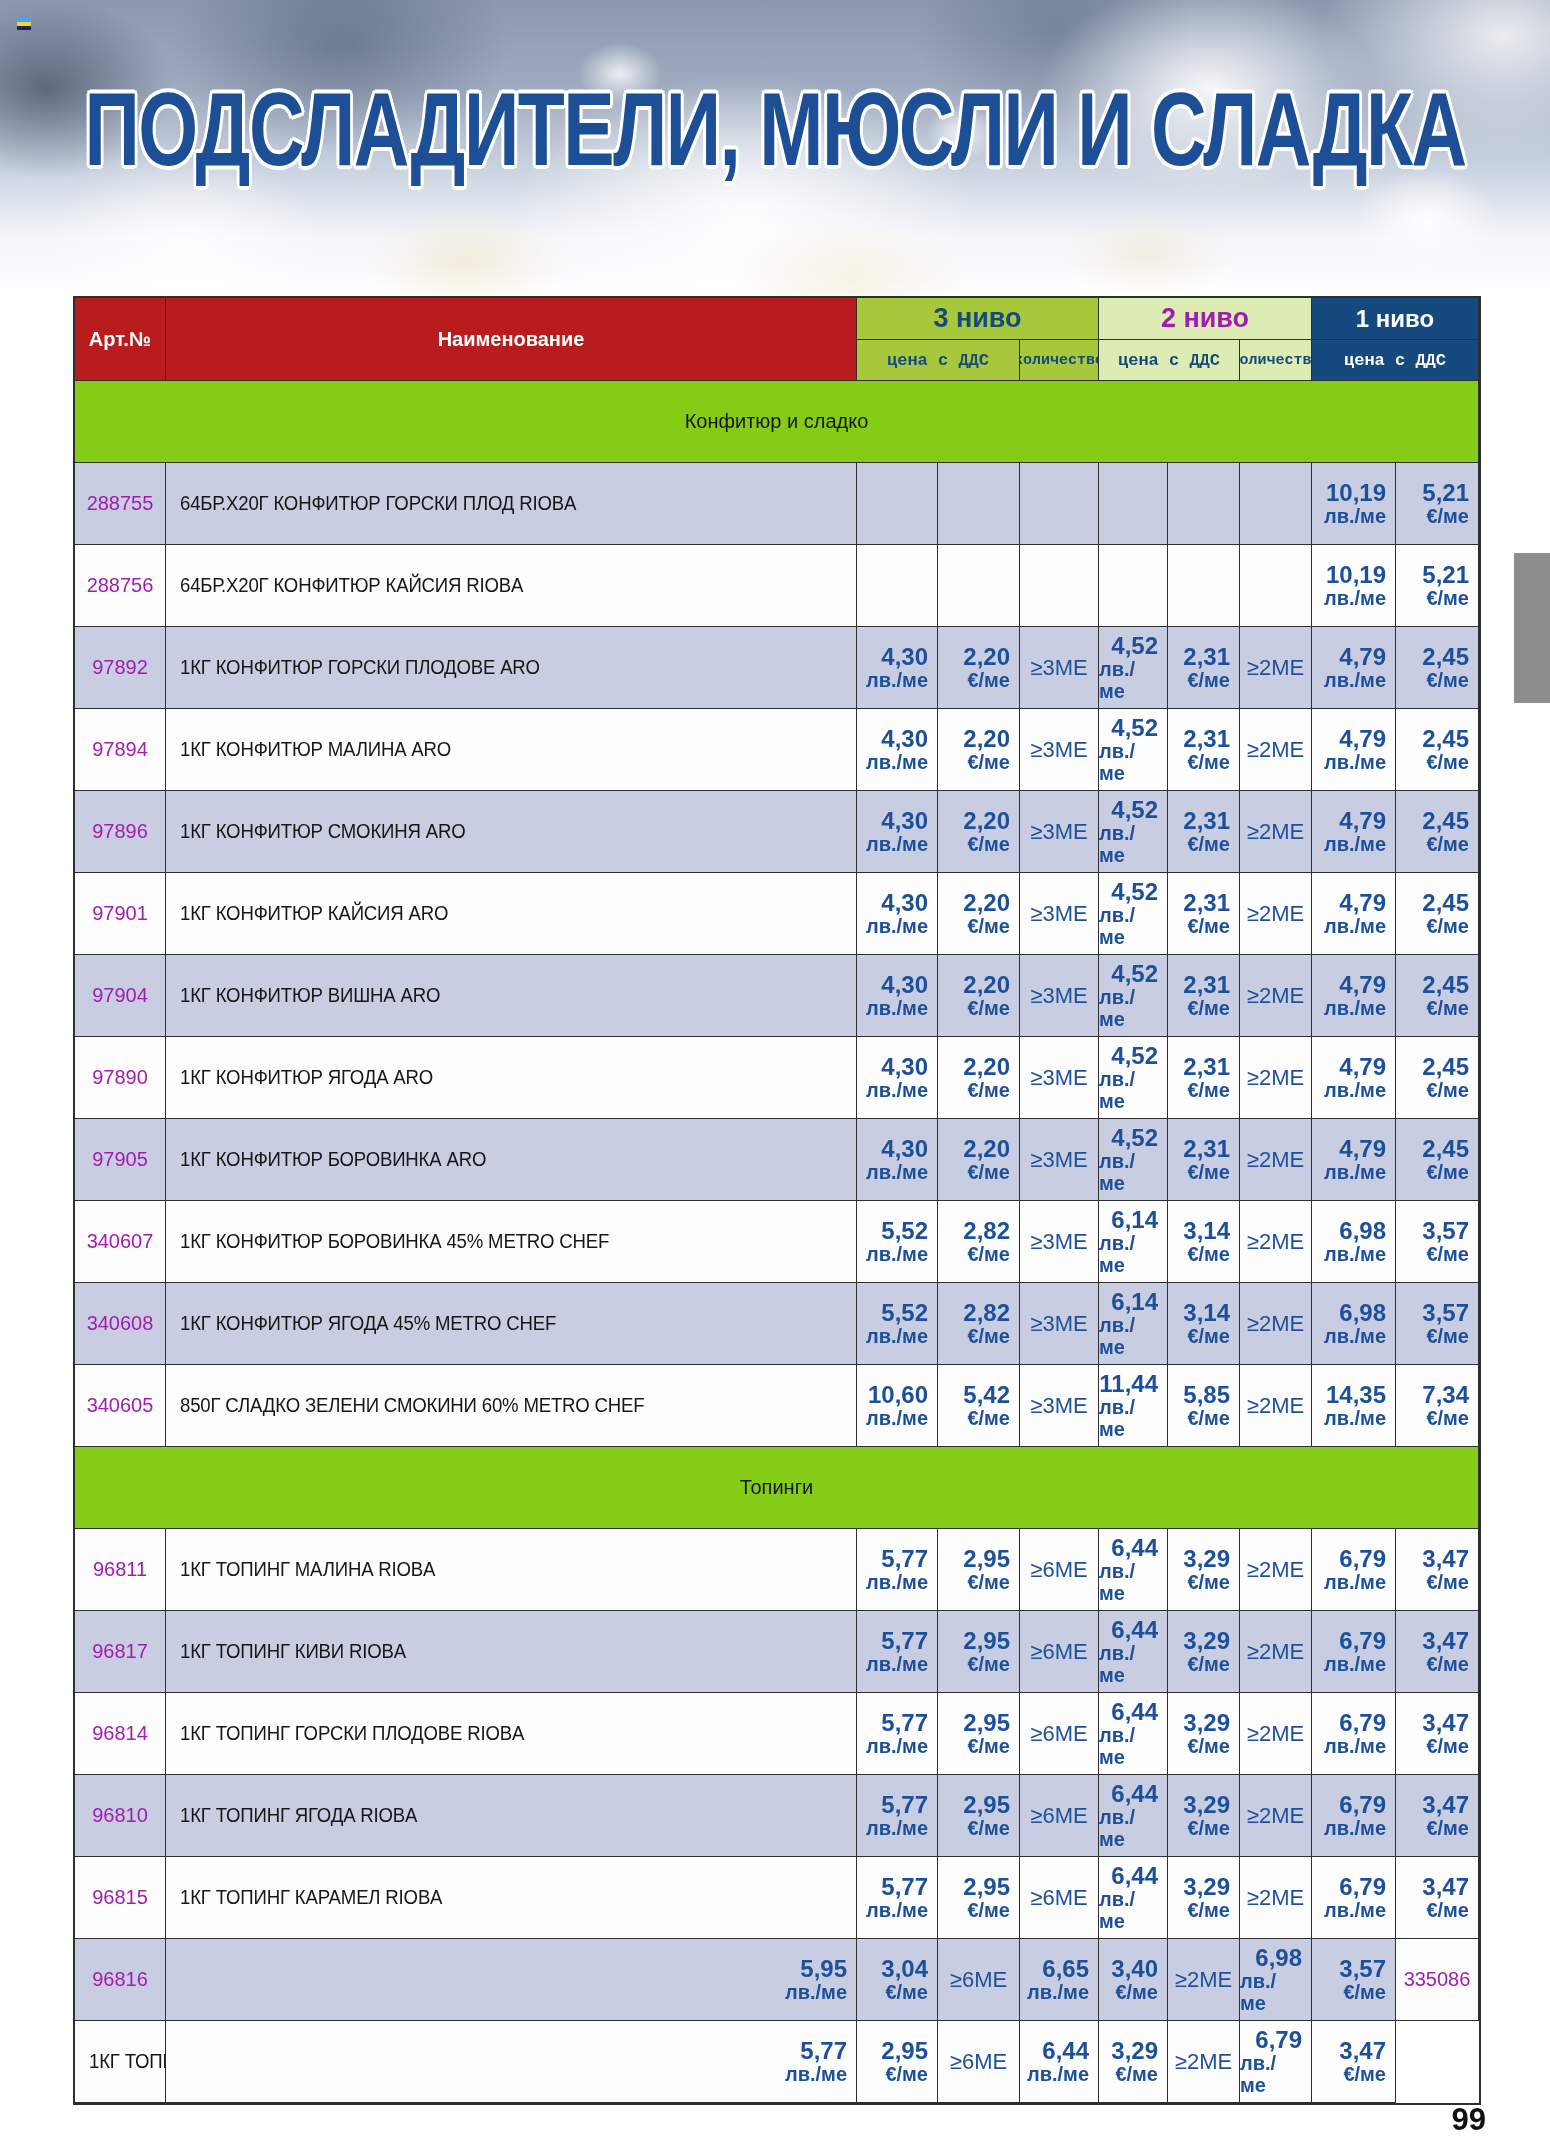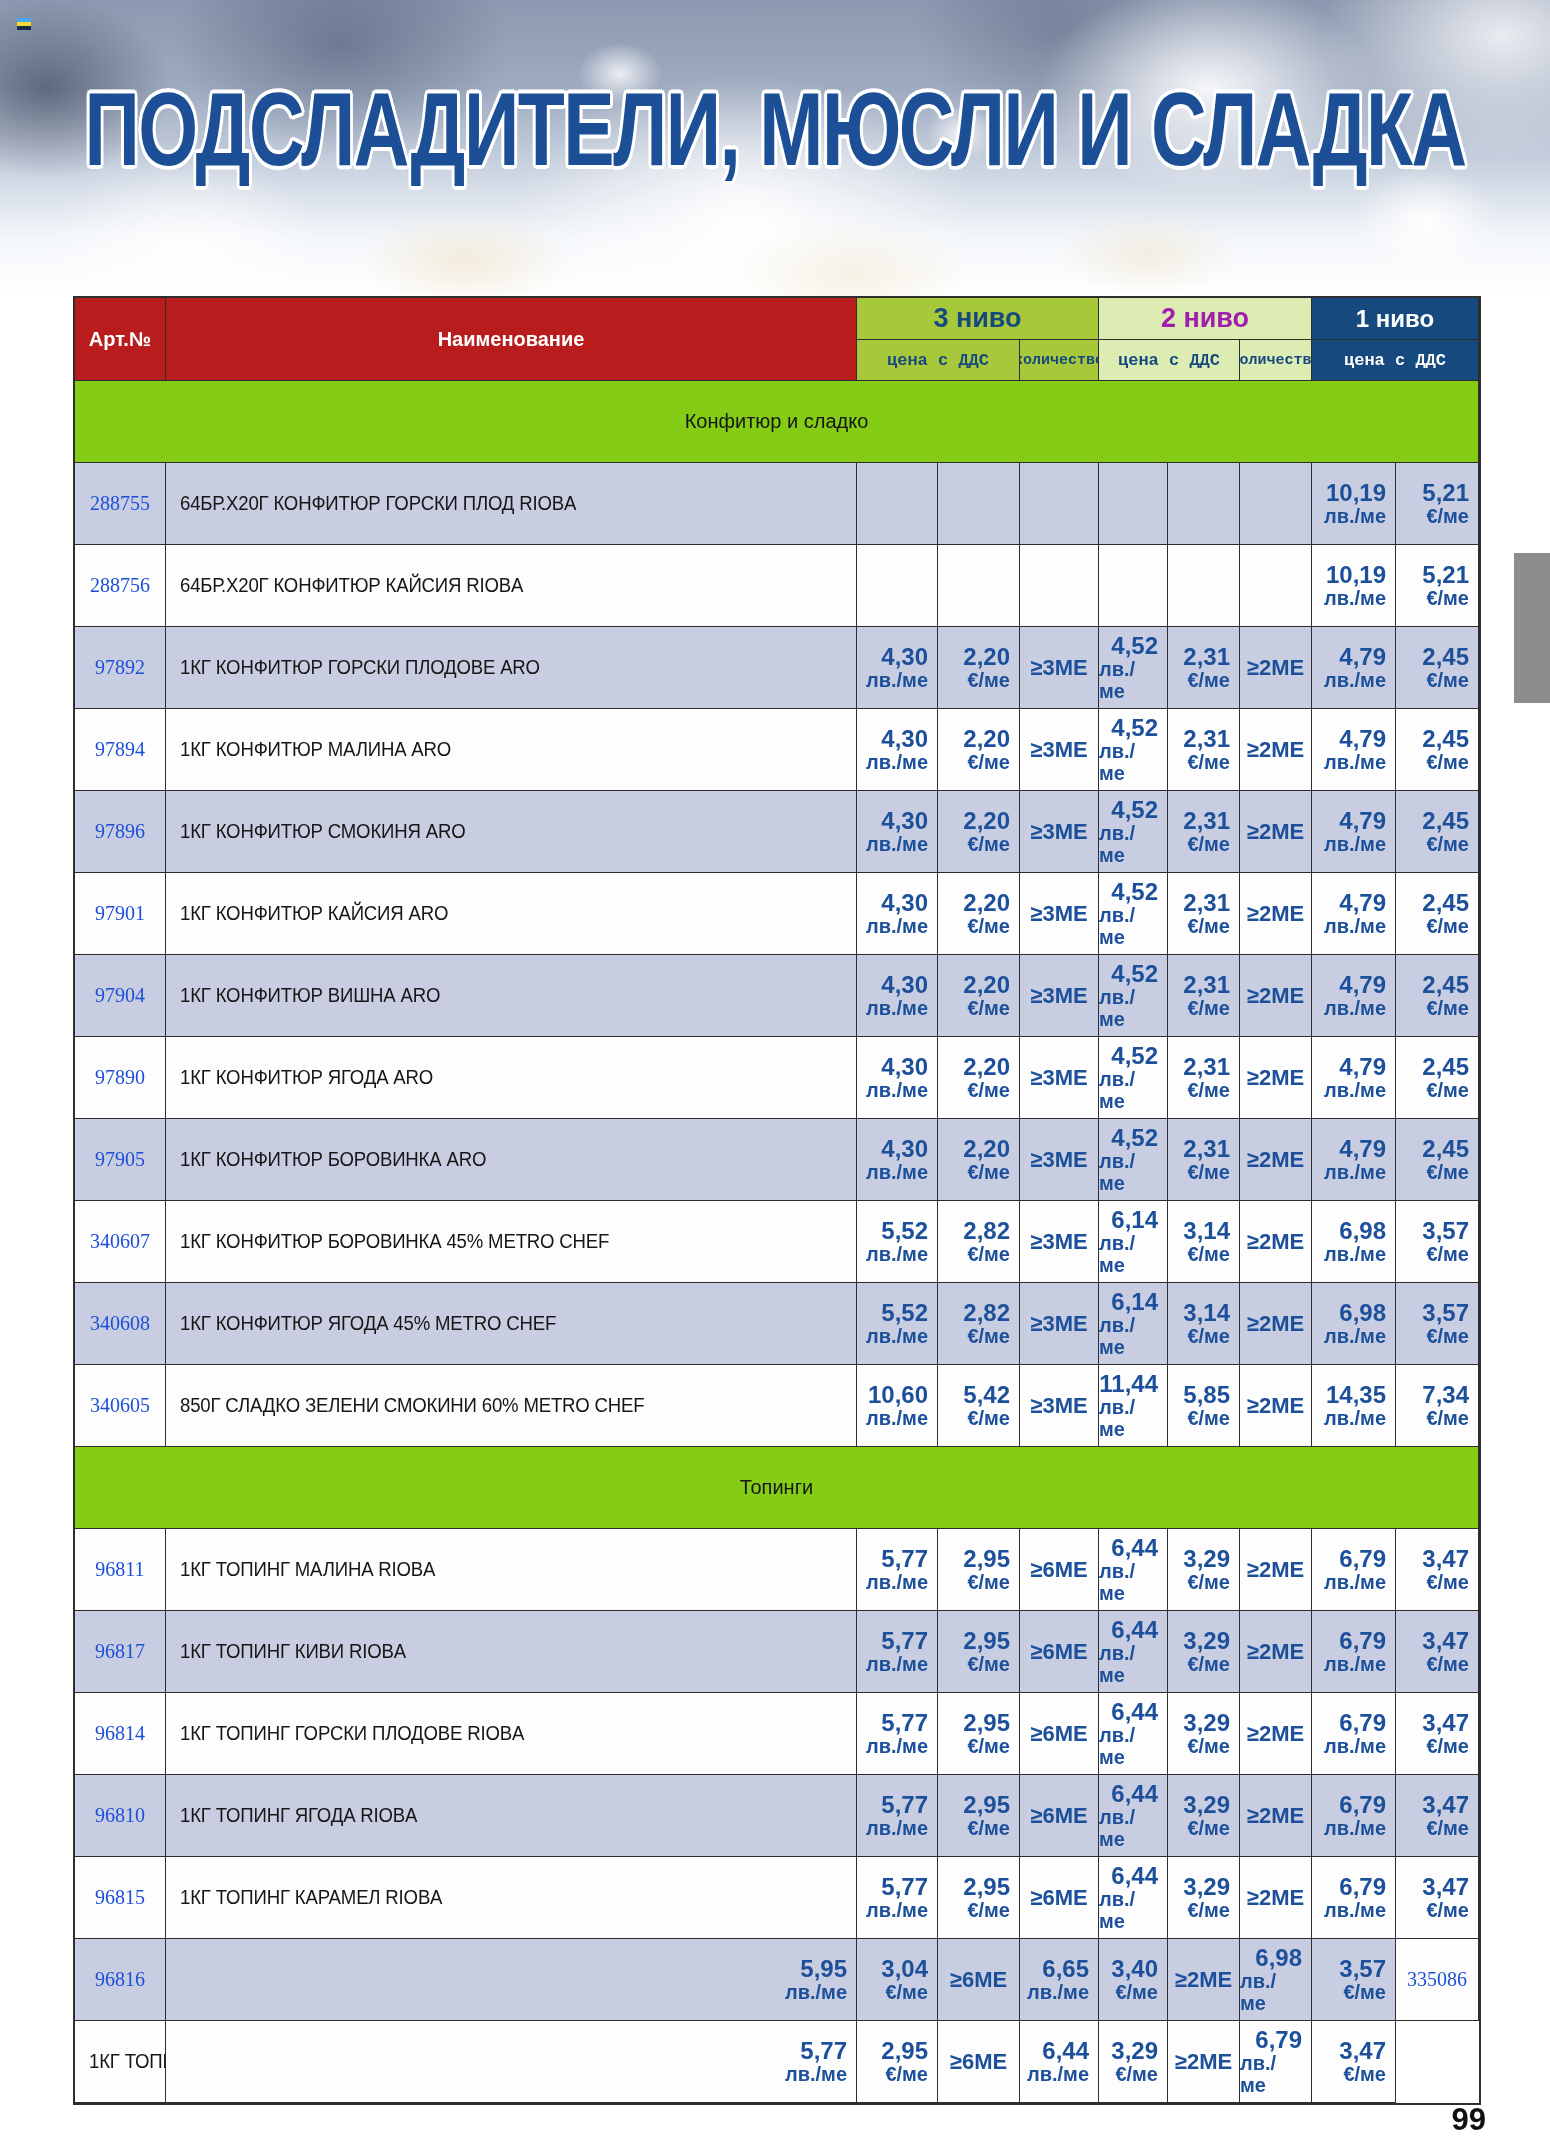--- a/index.html
+++ b/index.html
@@ -76,30 +76,30 @@
   .h-l2q{grid-row:2;grid-column:8;background:#dcecb2;color:#164a7f;font-size:15px;}
   .h-l1p{grid-row:2;grid-column:9/11;background:#164a7f;color:#fff;}
 
   
   .section-row{
     grid-column:1/-1;background:#84cc16;color:#161616;font-size:20px;
     justify-content:center;
   }
   .shaded{background:#c8cde1;}
   .plain{background:#fdfdfe;}
-  .art-cell{font-size:20px;color:#1d4ed8;font-family:Liberation Serif, serif;}
+  .art-cell{font-size:20px;color:#a21caf;}
   .name-cell{justify-content:flex-start;padding-left:14px;}
   .name-cell .nm{
     font-size:20px;color:#161616;letter-spacing:-.2px;white-space:nowrap;
     transform:scaleX(.93);transform-origin:left center;
   }
   .price-cell{flex-direction:column;align-items:flex-end;justify-content:center;padding-right:9px;}
   .pv{font-size:24px;line-height:25px;font-weight:bold;color:#1d509b;}
   .pu{font-size:20px;line-height:22px;font-weight:bold;color:#1d509b;}
-  .qty-cell{font-size:22px;color:#1d509b;font-weight:700;}
+  .qty-cell{font-size:22px;color:#1d509b;font-weight:400;}
 
   
   .edge-tab{position:absolute;left:1514px;top:553px;width:36px;height:150px;background:#8d8d8d;}
 
   
   .page-number{
     position:absolute;right:64px;top:2102px;font-size:31px;font-weight:bold;color:#111;
   }
 </style>
 </head>

